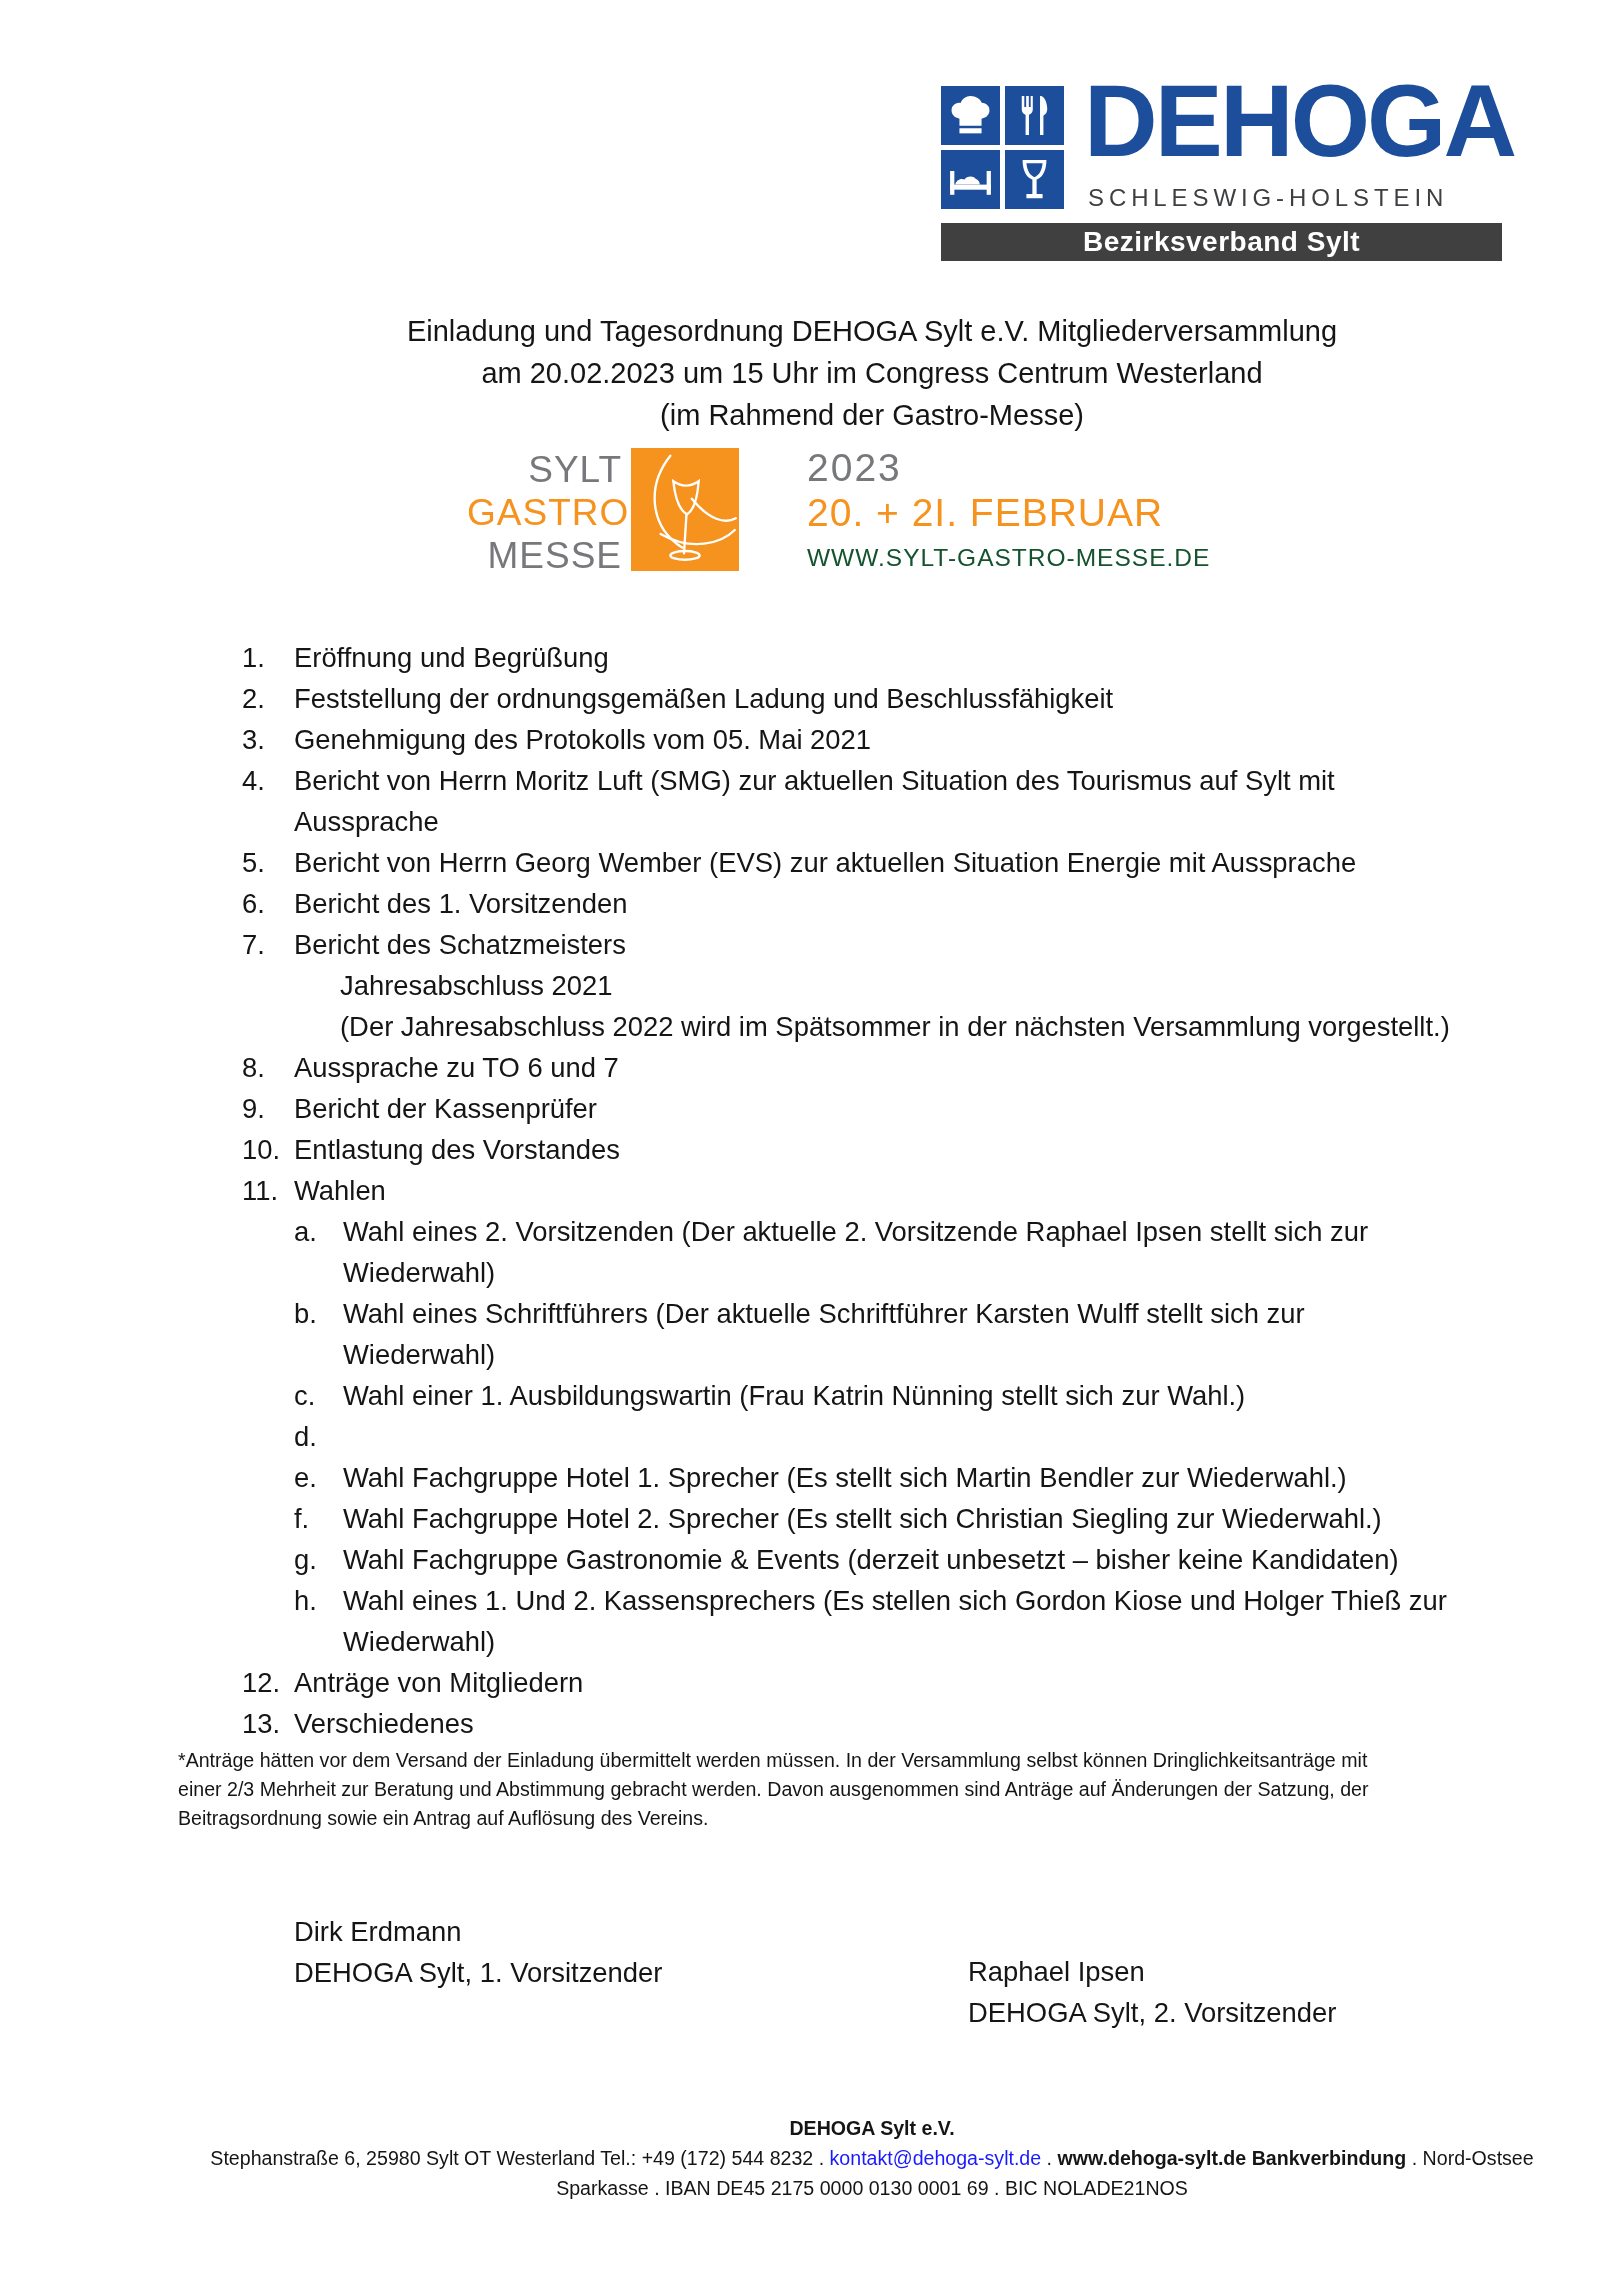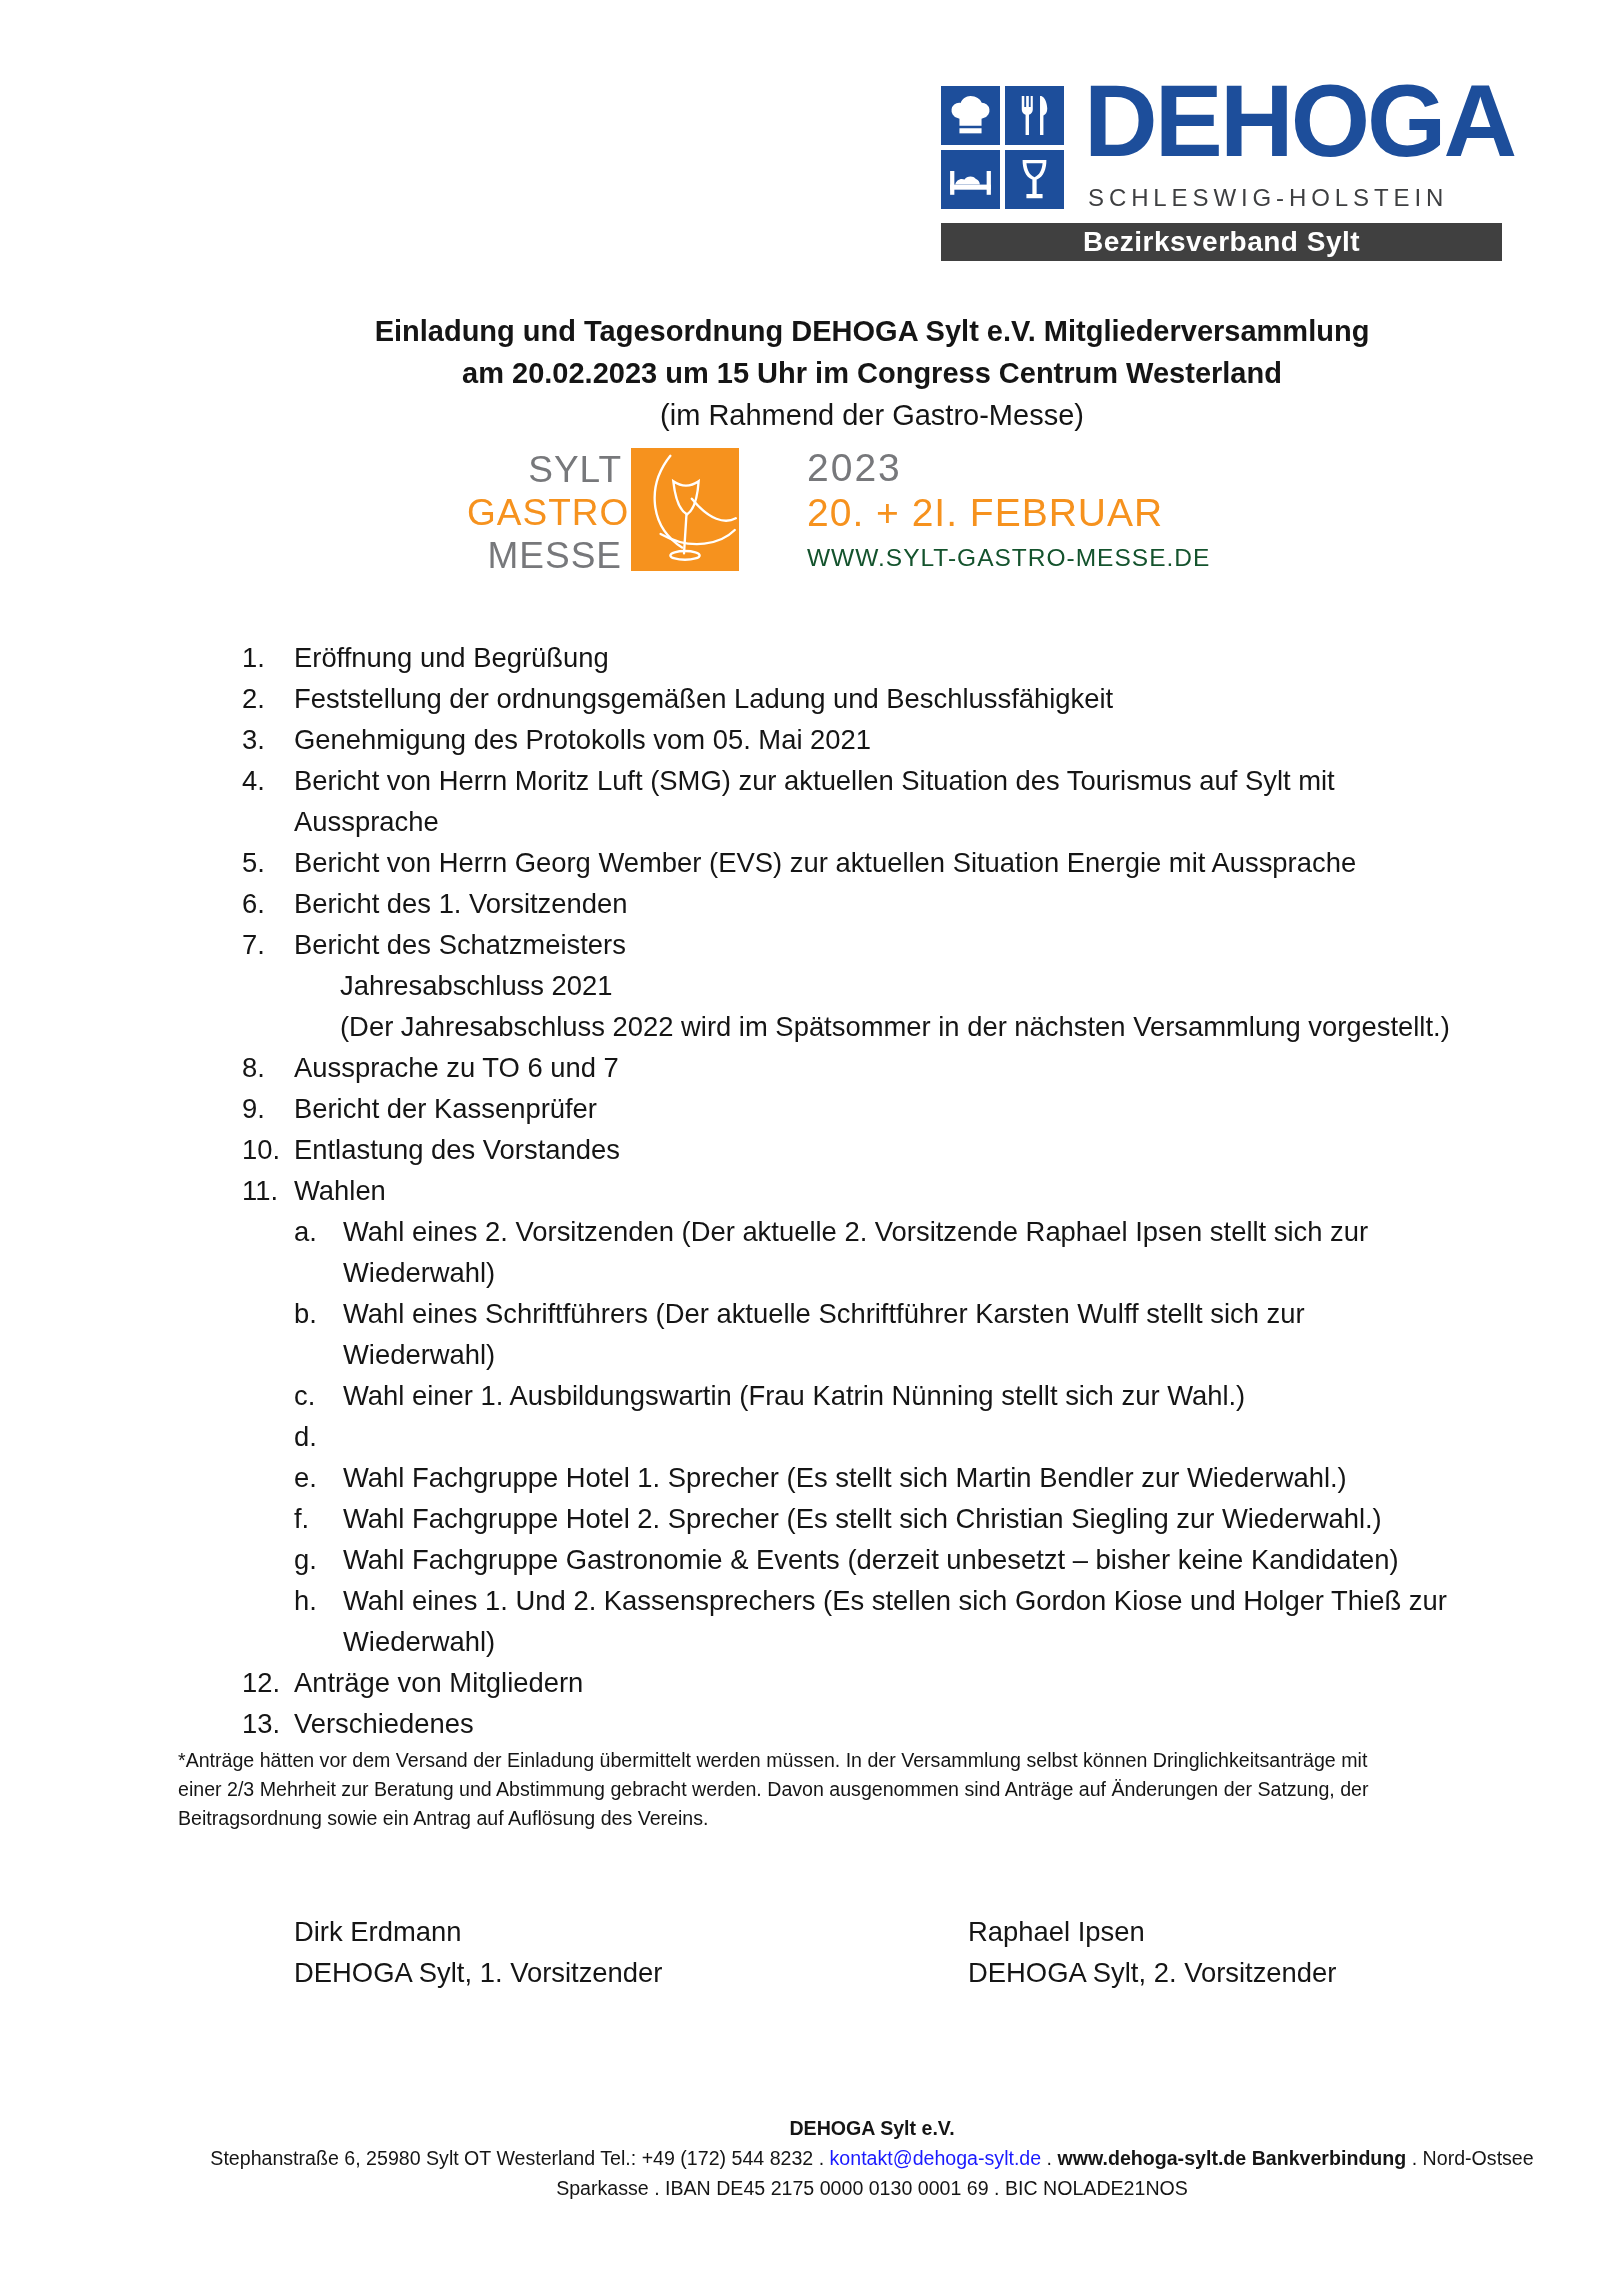--- a/index.html
+++ b/index.html
@@ -10,21 +10,21 @@
   .dehoga-logo{left:941px;top:86px;width:561px;height:176px;}
   .icon-grid{position:absolute;left:0;top:0;display:grid;grid-template-columns:59px 59px;grid-template-rows:59px 59px;gap:4.9px;}
   .icon-cell{background:#1d4e9b;display:flex;align-items:center;justify-content:center;}
   .icon-cell svg{width:51px;height:51px;display:block;}
   .wordmark{position:absolute;left:143px;top:-15.7px;font-size:102px;line-height:1;font-weight:700;letter-spacing:-2.9px;color:#1d4e9b;white-space:nowrap;}
   .region{position:absolute;left:147px;top:98px;font-size:24px;letter-spacing:4.9px;color:#3e3f41;white-space:nowrap;}
   .banner{position:absolute;left:0;top:137px;width:561px;height:38px;background:#404040;color:#ffffff;font-weight:700;font-size:28px;line-height:38px;text-align:center;letter-spacing:0.5px;}
 
   
   .title-block{left:186px;top:310px;width:1372px;text-align:center;font-size:29px;line-height:42px;}
-  .title-bold{font-weight:700;}
+  .title-bold{font-weight:400;}
 
   
   .messe{left:467px;top:446px;width:686px;height:133px;}
   .messe-names{position:absolute;left:0;top:2px;width:155px;text-align:right;font-size:37px;line-height:43px;letter-spacing:1px;}
   .mn-gray{color:#77787b;}
   .mn-orange{color:#f6921e;}
   .messe-square{position:absolute;left:164px;top:2px;width:108px;height:123px;background:#f6921e;}
   .messe-right{position:absolute;left:301px;top:0;white-space:nowrap;margin-left:39px;}
   .messe-year{font-size:39px;line-height:44px;color:#77787b;letter-spacing:2px;}
   .messe-dates{font-size:39px;line-height:45px;color:#f6921e;letter-spacing:1px;}
@@ -38,21 +38,21 @@
   .arow.sub{padding-left:52px;}
   .arow.sub .anum{width:49px;flex:0 0 49px;}
   .anote{padding-left:98px;white-space:pre-line;}
 
   
   .footnote{left:178px;top:1746px;width:1384px;font-size:19.6px;line-height:29px;white-space:pre-line;}
 
   
   .sig{top:1911px;font-size:27.4px;line-height:41px;}
   .sig-left{left:294px;}
-  .sig-right{left:968px;}
+  .sig-right{left:968px;margin-top:40px;}
 
   
   .footer{left:127px;top:2113px;width:1490px;text-align:center;font-size:19.6px;line-height:30px;}
   .footer .bold{font-weight:700;}
   .email-link{color:#1a1aff;text-decoration:none;cursor:pointer;}
 </style>
 </head>
 <body>
 
 <div class="abs dehoga-logo">

